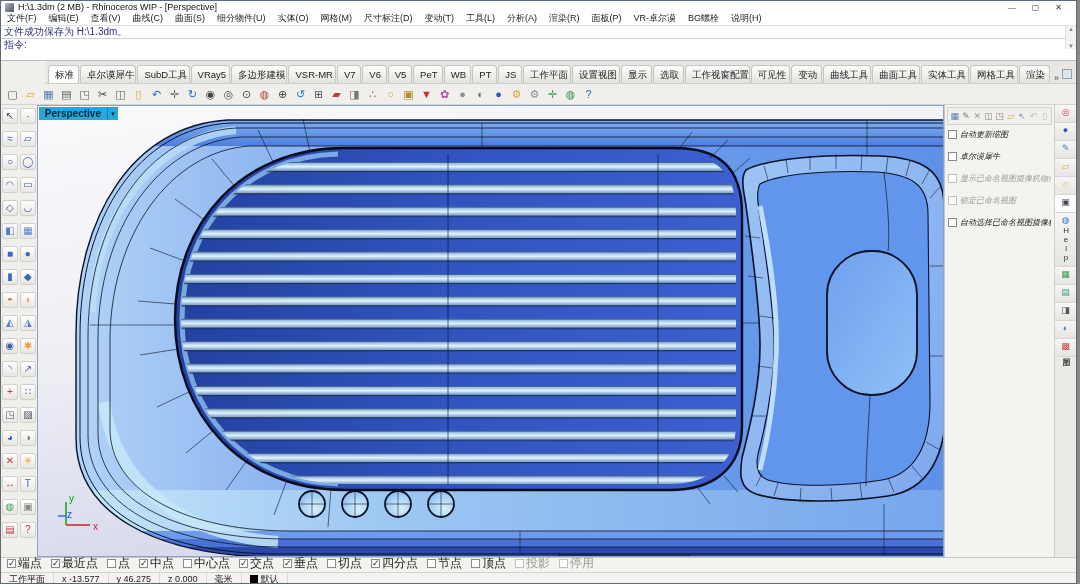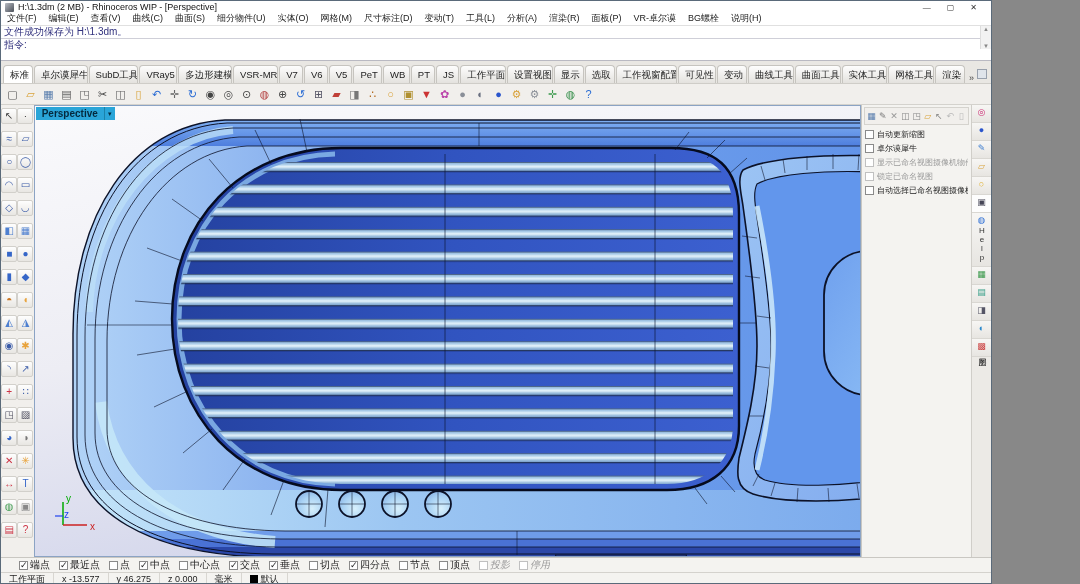--- a/index.html
+++ b/index.html
@@ -1,36 +1,36 @@
 <!DOCTYPE html>
 <html><head>
 <meta charset="utf-8">
 <style>
   * { margin:0; padding:0; box-sizing:border-box; }
   body { font-family:"Liberation Sans","DejaVu Sans",sans-serif; background:#888; }
-  .app { width:992px; height:584px; background:#f1efec; position:relative; overflow:hidden; border:1px solid #5a6a7a; }
+  .app { width:1077px; height:584px; background:#f1efec; position:relative; overflow:hidden; border:1px solid #5a6a7a; }
 
   
   .titlebar { height:12px; background:#fff; display:flex; align-items:center; gap:4px; padding:0 4px; font-size:9px; color:#111; }
   .app-icon { width:9px; height:9px; background:linear-gradient(135deg,#b8bcc4,#4a4f58); border-radius:1px; flex:0 0 auto; }
   .win-controls { margin-left:auto; display:flex; gap:16px; padding-right:10px; font-size:8px; color:#333; }
   .win-controls span { cursor:default; }
 
   
   .menubar { height:12px; background:#fff; display:flex; align-items:flex-end; font-size:9px; color:#222; }
   .menu-item { padding:0 6px; white-space:nowrap; }
 
   
   .cmd { height:36px; background:#fff; border-top:1px solid #e0e0e0; border-bottom:1px solid #b9b9c2; position:relative; font-size:10px; color:#32327e; }
   .cmd-line { height:12px; line-height:12px; padding-left:3px; white-space:nowrap; }
   .cmd-prompt { border-top:1px solid #cfcfd8; }
   .cmd-scroll { position:absolute; right:0; top:0; width:11px; height:23px; background:#f2f2f2; border-left:1px solid #ddd; font-size:6px; color:#888; display:flex; flex-direction:column; justify-content:space-between; align-items:center; }
 
   
-  .ribbon { height:23px; background:#e9e7e3; display:flex; align-items:flex-end; padding:0 2px; border-bottom:1px solid #cfcdc8; overflow:hidden; }
+  .ribbon { height:23px; background:#e9e7e3; display:flex; align-items:flex-end; padding:0 2px; border-bottom:1px solid #cfcdc8; overflow:hidden;margin-left:45px; }
   .rtab { font-size:9.5px; color:#222; padding:2px 6px; height:18px; line-height:14px; background:linear-gradient(#fdfdfd,#e4e2de); border:1px solid #c6c4bf; border-bottom:none; border-radius:4px 4px 0 0; margin-right:1px; white-space:nowrap; flex:0 1 auto; overflow:hidden; }
   .rtab.active { background:#fff; }
   .rtab-overflow { font-size:9px; color:#444; padding:0 3px; }
   .rtab-panelbox { width:10px; height:10px; border:1px solid #98a0ac; background:#dfe4ea; margin:0 2px 4px 0; flex:0 0 auto; }
 
   
   .toolbar { height:21px; background:#f1efec; border-bottom:1px solid #d4d2cd; display:flex; align-items:center; padding:0 3px; gap:1px; overflow:hidden; }
   .ticon { width:17px; height:17px; display:flex; align-items:center; justify-content:center; font-size:11px; line-height:1; border-radius:2px; }
 
   
@@ -43,38 +43,38 @@
   .vp-label { position:absolute; top:1px; left:1px; display:flex; z-index:5; }
   .vp-label .name { background:#2aa5d8; color:#04293d; font-weight:bold; font-size:10px; padding:0 6px; line-height:13px; }
   .vp-label .dd { background:#2aa5d8; border-left:1px solid #1b82ab; color:#04293d; width:11px; text-align:center; font-size:7px; line-height:13px; }
 
   
   .right-panel { width:110px; background:#f4f3f0; border-left:1px solid #c9c7c2; display:flex; flex-direction:column; }
   .rp-toolbar { height:18px; margin:2px 2px 1px 2px; border:1px solid #d5d3ce; background:#f1efec; display:flex; align-items:center; gap:2px; padding:0 2px; }
   .rp-icon { width:13px; height:13px; display:flex; align-items:center; justify-content:center; font-size:9px; line-height:1; }
   .rp-body { flex:1; margin:0 2px; background:#fff; border:1px solid #cfcdc8; display:flex; align-items:center; justify-content:center; }
   .rp-empty { font-size:9px; color:#666; }
-  .rp-checks { padding:3px 3px 4px 3px; display:flex; flex-direction:column; gap:3px; font-size:8px; color:#222; }
+  .rp-checks { padding:3px 3px 4px 3px; display:flex; flex-direction:column; gap:11px; font-size:8px; color:#222;font-style:italic; }
   .check-row { display:flex; align-items:center; gap:3px; white-space:nowrap; overflow:hidden; }
   .check-row.dim { color:#9a9a9a; }
   .cb { width:9px; height:9px; background:#fff; border:1px solid #8a8a8a; flex:0 0 auto; position:relative; }
   .check-row.dim .cb { border-color:#c0c0c0; }
   .cb.checked::after { content:"✓"; position:absolute; left:0; top:-2px; font-size:9px; color:#222; }
 
   
   .side-tabs { width:22px; background:#eceae6; border-left:1px solid #d0cec9; display:flex; flex-direction:column; overflow:hidden; }
   .stab { display:flex; flex-direction:column; align-items:center; padding:2px 0 4px 0; border-bottom:1px solid #d9d7d2; background:linear-gradient(#f7f6f4,#e7e5e1); }
   .stab.active { background:#fdfdfd; }
   .stab .icon { font-size:9px; line-height:11px; height:11px; }
   .stab .lbl { writing-mode:vertical-rl; text-orientation:upright; font-size:8px; color:#333; letter-spacing:0; line-height:10px; }
 
   
-  .osnap { height:15px; background:#f4f3f0; border-top:1px solid #c9c7c2; display:flex; align-items:flex-start; gap:9px; padding:0 18px; font-size:10px; color:#222; }
+  .osnap { height:15px; background:#f4f3f0; border-top:1px solid #c9c7c2; display:flex; align-items:flex-end; gap:9px; padding:0 6px; font-size:12px; color:#222; }
   .osnap .check-row { gap:2px; }
-  .osnap .check-row.dim { color:#999;font-style:italic; }
+  .osnap .check-row.dim { color:#999; }
 
   
   .statusbar { height:13px; background:#f4f3f0; border-top:1px solid #d4d2cd; display:flex; align-items:center; font-size:9px; color:#222; }
   .scell { height:100%; display:flex; align-items:center; gap:3px; padding:0 8px; border-right:1px solid #d8d6d1; white-space:nowrap; }
   .swatch { width:8px; height:8px; background:#000; display:none; }
   .scell.has-swatch .swatch { display:inline-block; }
   .sb-toggles { margin-left:auto; display:flex; height:100%; }
   .stgl { height:100%; display:flex; align-items:center; padding:0 7px; border-left:1px solid #d8d6d1; white-space:nowrap; }
   .stgl.active { font-weight:bold; }
 </style>

